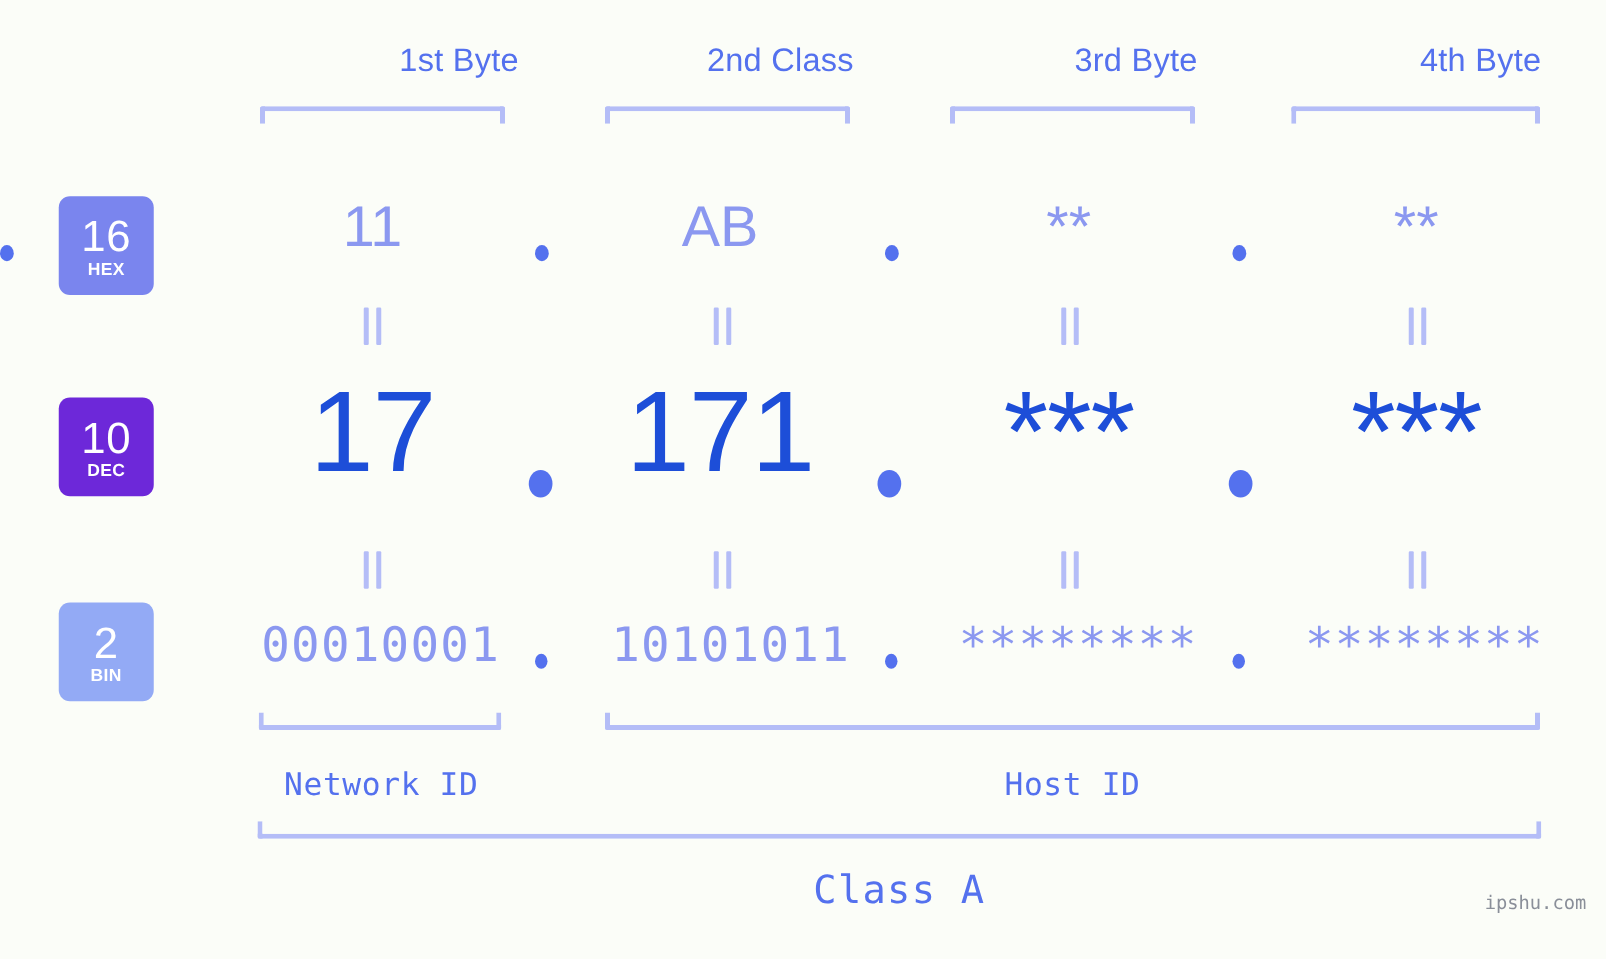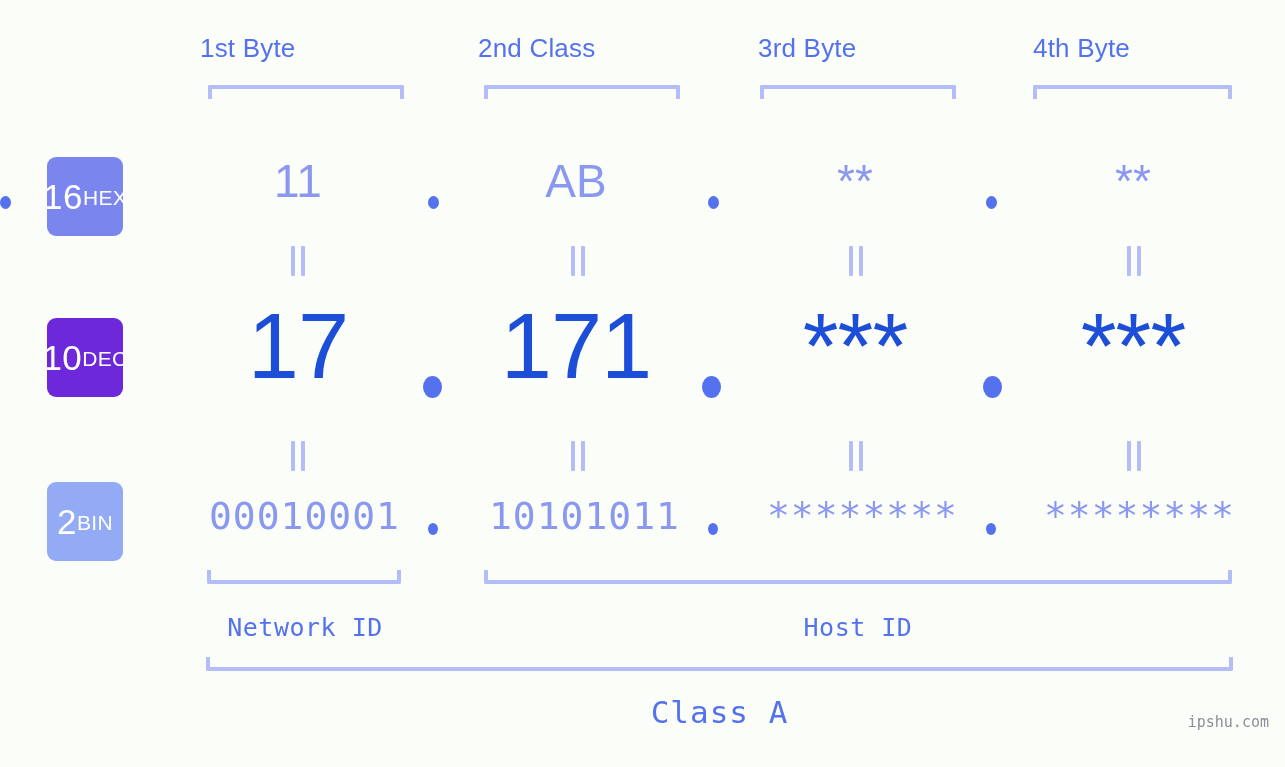--- a/index.html
+++ b/index.html
@@ -16,21 +16,21 @@
   #stage {
     position: relative;
     width: 1285px;
     height: 767px;
   }
 
   
   .byte-label {
     position: absolute;
     top: 33px;
-    text-align: left;
+    text-align: right;
     font-family: "Liberation Sans", sans-serif;
     font-size: 26px;
     color: #5471ee;
     letter-spacing: 0.2px;
     white-space: nowrap;
   }
 
   
   .bracket-down {            
     position: absolute;
@@ -51,33 +51,33 @@
 
   
   .badge {
     position: absolute;
     left: 47px;
     width: 76px;
     height: 79px;
     border-radius: 9px;
     color: #ffffff;
     display: flex;
-    flex-direction: row;
+    flex-direction: column;
     align-items: center;
     justify-content: center;
     line-height: 1;
   }
   .badge .num {
     font-size: 35px;
     font-weight: 400;
     letter-spacing: 0.5px;
   }
   .badge .abbr {
-    font-size: 21px;
-    font-weight: 400;
+    font-size: 14px;
+    font-weight: 700;
     margin-top: 1px;
     letter-spacing: 0.3px;
   }
   #badge-hex { top: 157px; background: #7a85ee; }
   #badge-dec { top: 318px; background: #6d28d9; }
   #badge-bin { top: 482px; background: #93aaf5; }
 
   
   .val {
     position: absolute;

